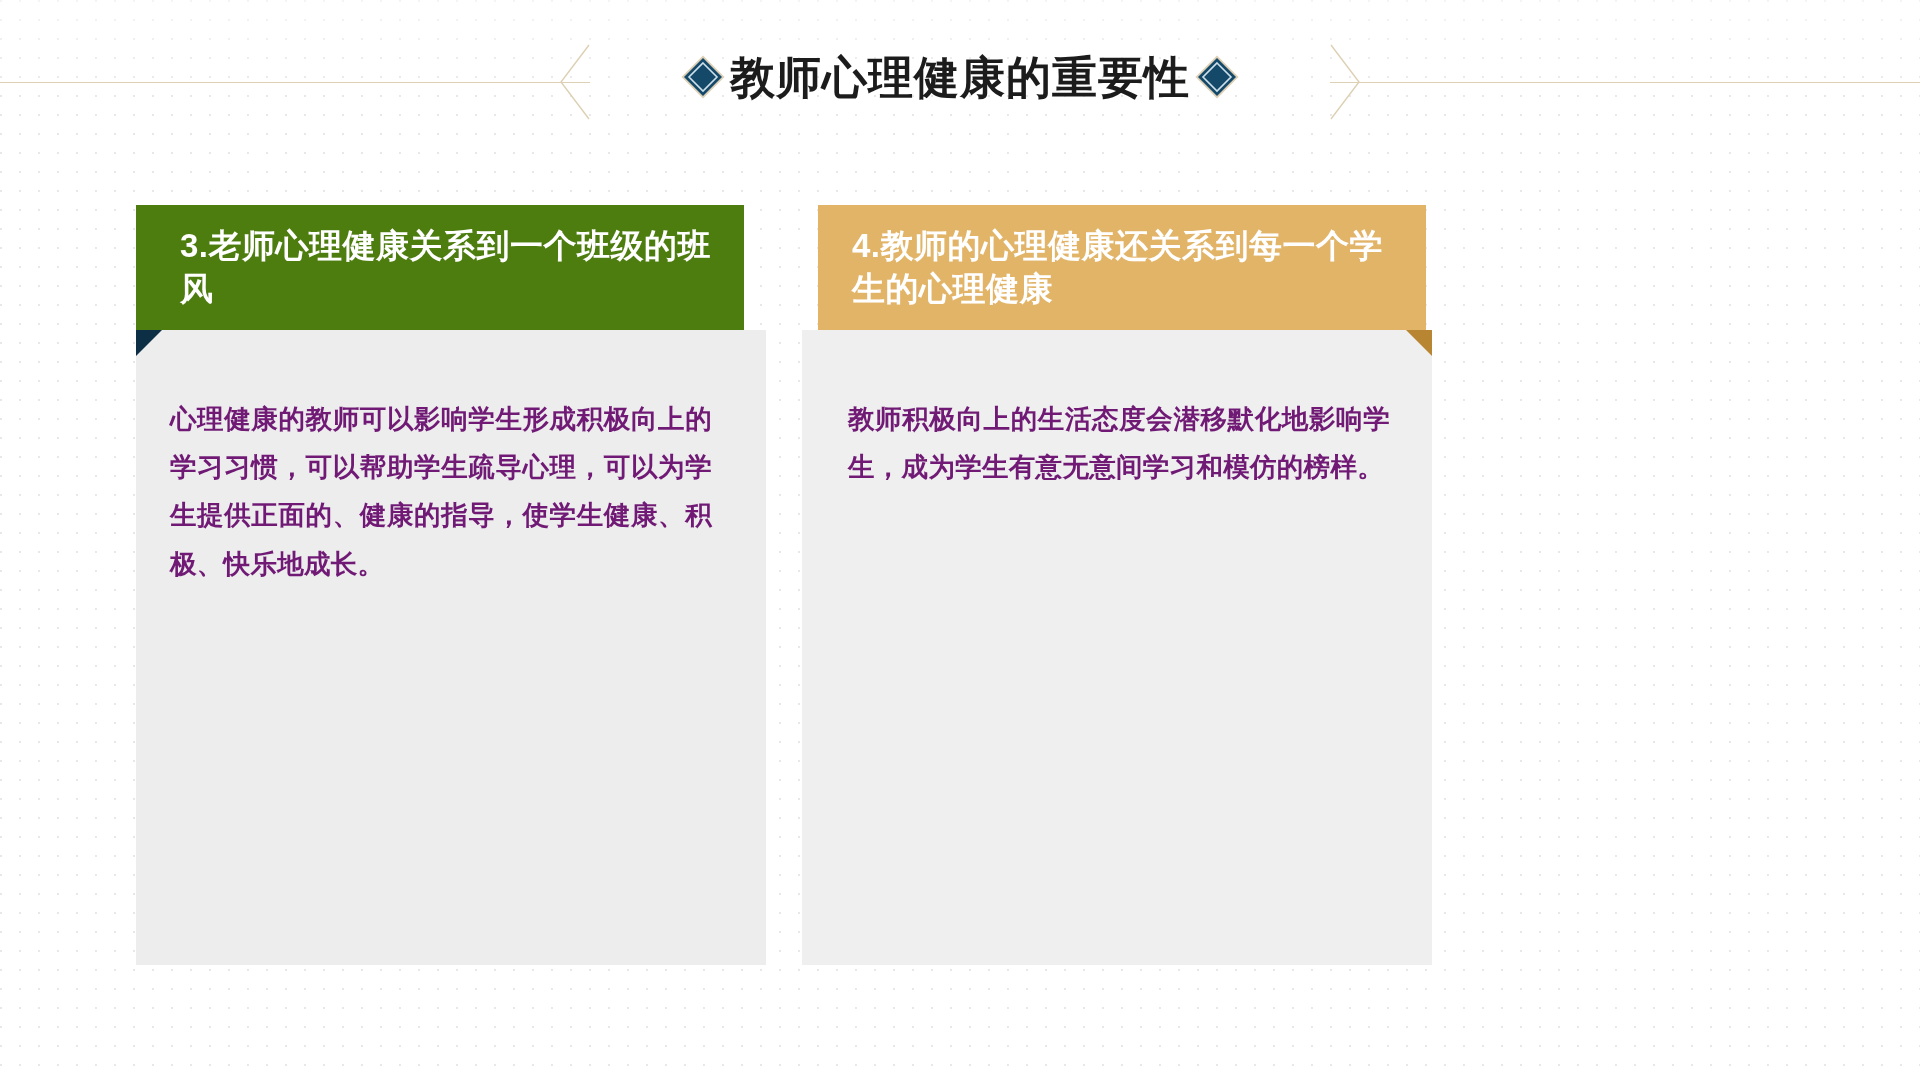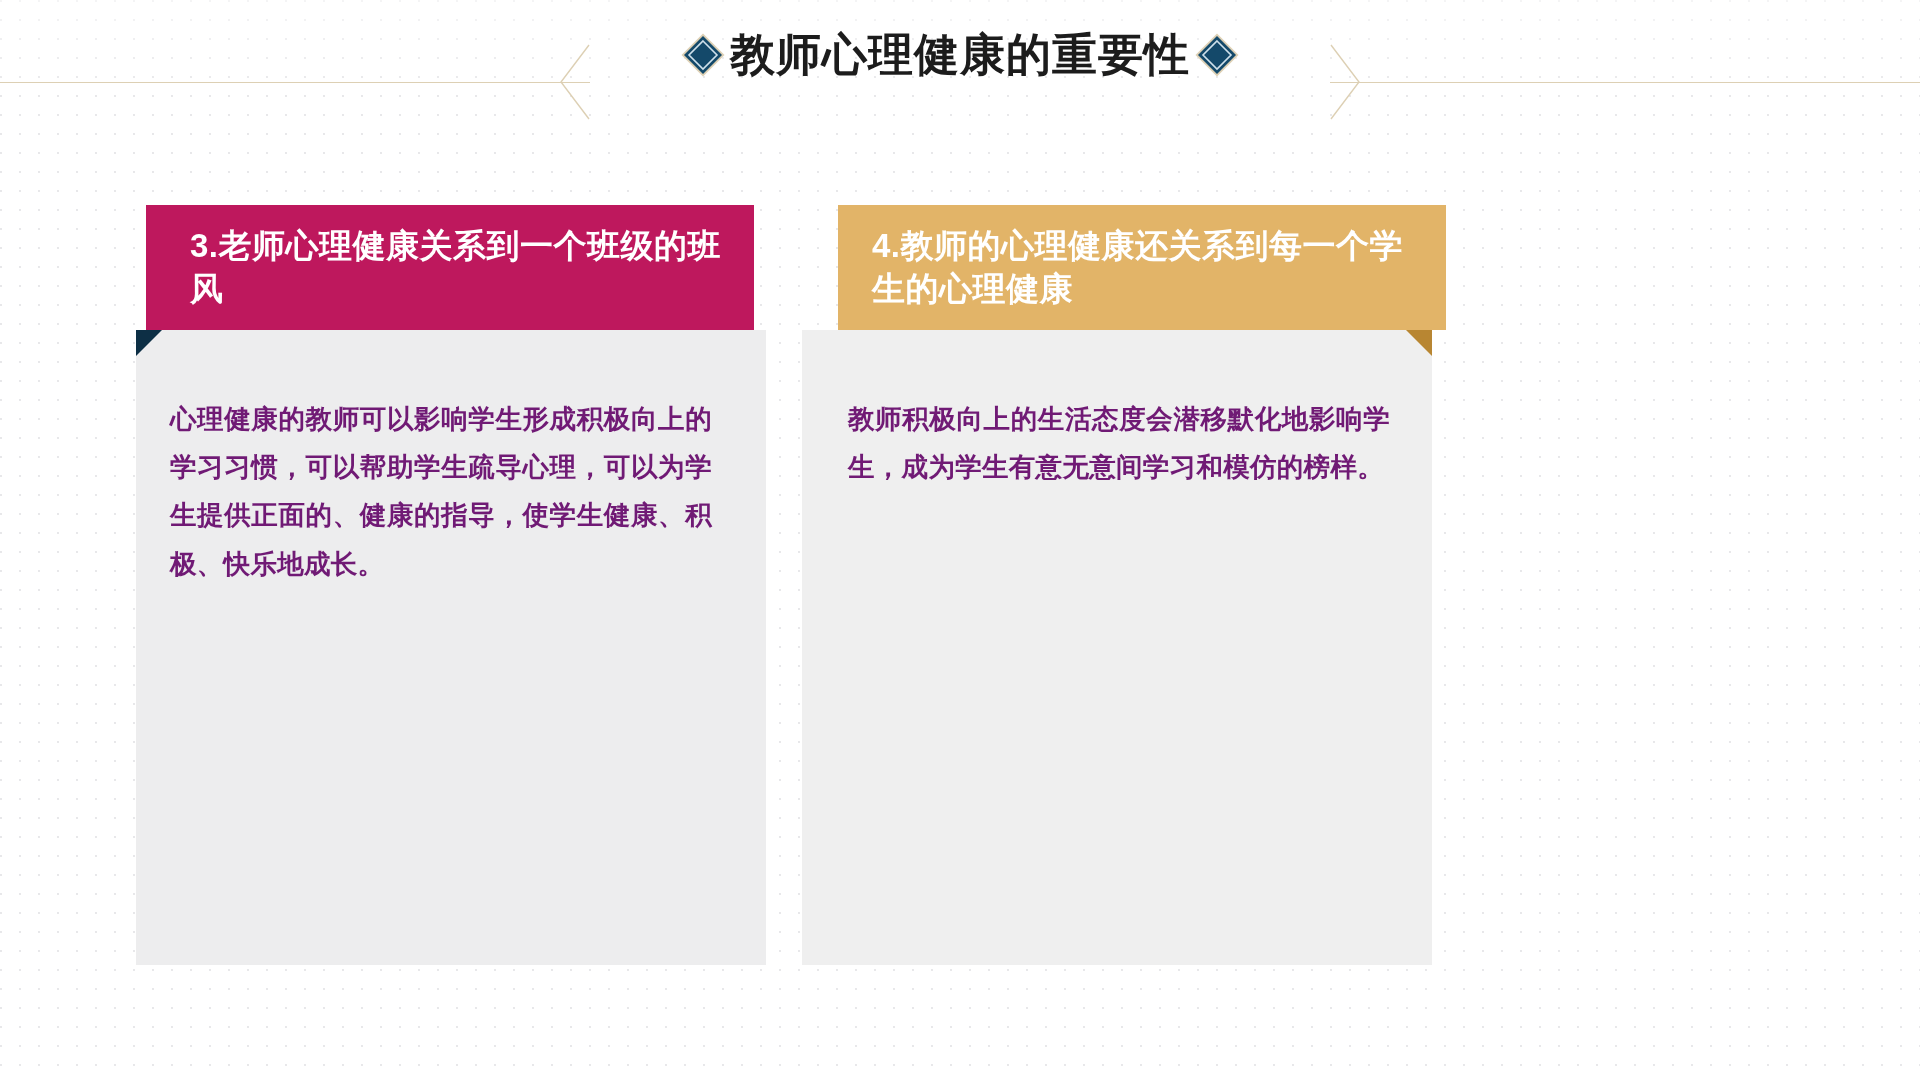--- a/index.html
+++ b/index.html
@@ -35,21 +35,21 @@
   .rule.left{left:0;width:590px;}
   .rule.right{right:0;width:590px;}
 
   .chev2{
     position:absolute;top:44px;width:30px;height:76px;
   }
   .chev2 svg{display:block;}
 
   #title-wrap{
     position:absolute;left:0;right:0;top:32px;
-    display:flex;align-items:flex-start;justify-content:center;gap:4px;
+    display:flex;align-items:flex-end;justify-content:center;gap:4px;
     height:68px;
   }
   .diamond{
     width:46px;height:46px;flex:0 0 auto;position:relative;
   }
   .diamond svg{display:block;}
   #title-text{
     font-size:45px;font-weight:bold;color:#1c1c1c;
     letter-spacing:1px;line-height:1;white-space:nowrap;
     font-family:"Liberation Sans","DejaVu Sans",sans-serif;
@@ -70,22 +70,22 @@
   }
   .card.right .card-body{background:#efefef;}
 
   .ribbon{
     position:absolute;top:0;
     width:608px;height:125px;
     z-index:3;
     box-sizing:border-box;
     display:flex;align-items:center;
   }
-  .card.left .ribbon{left:10px;background:#be185d;padding:0 28px 0 44px;}
-  .card.right .ribbon{left:36px;background:#e2b468;padding:0 30px 0 34px;}
+  .card.left .ribbon{left:0;background:#4d7c0f;padding:0 28px 0 44px;}
+  .card.right .ribbon{left:16px;background:#e2b468;padding:0 30px 0 34px;}
 
   .ribbon-text{
     font-size:33px;font-weight:bold;line-height:1.28;
     color:#ffffff;letter-spacing:0.5px;
     font-family:"Liberation Sans","DejaVu Sans",sans-serif;
   }
 
   
   .fold{position:absolute;width:0;height:0;z-index:2;}
   .card.left .fold{

